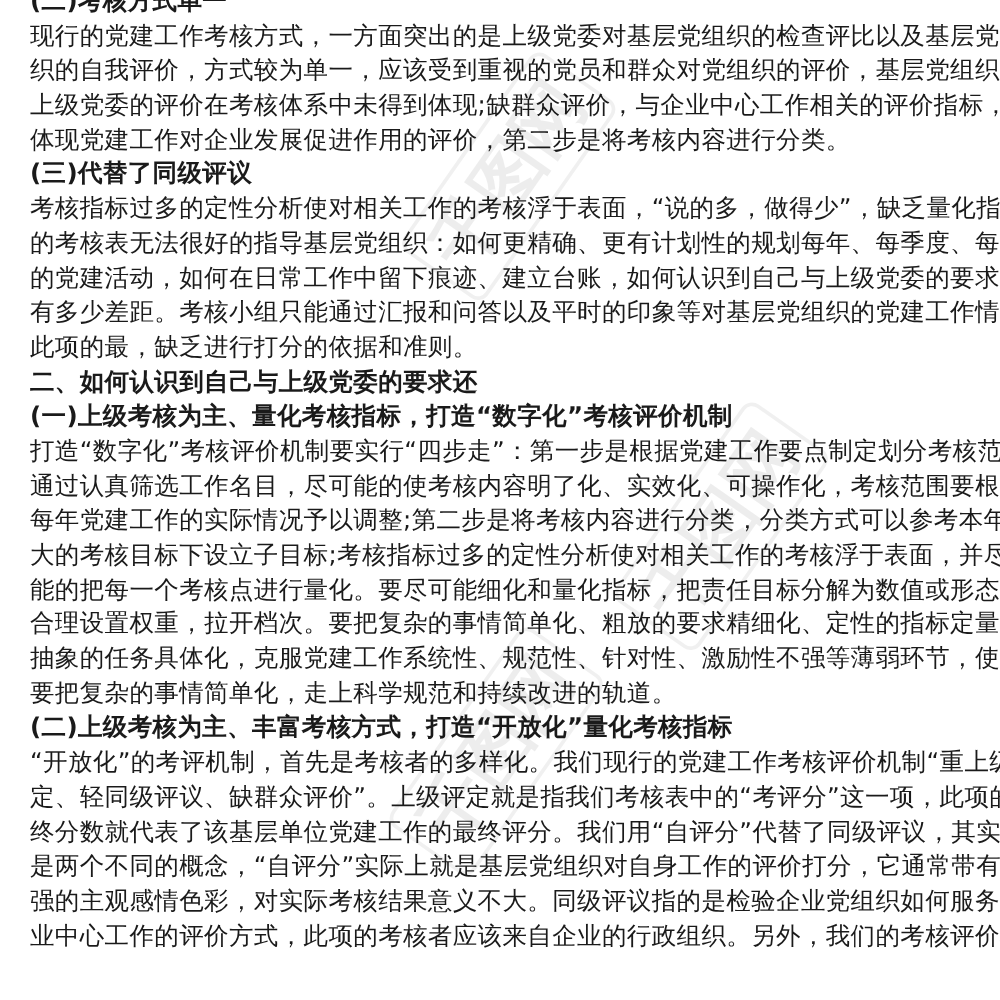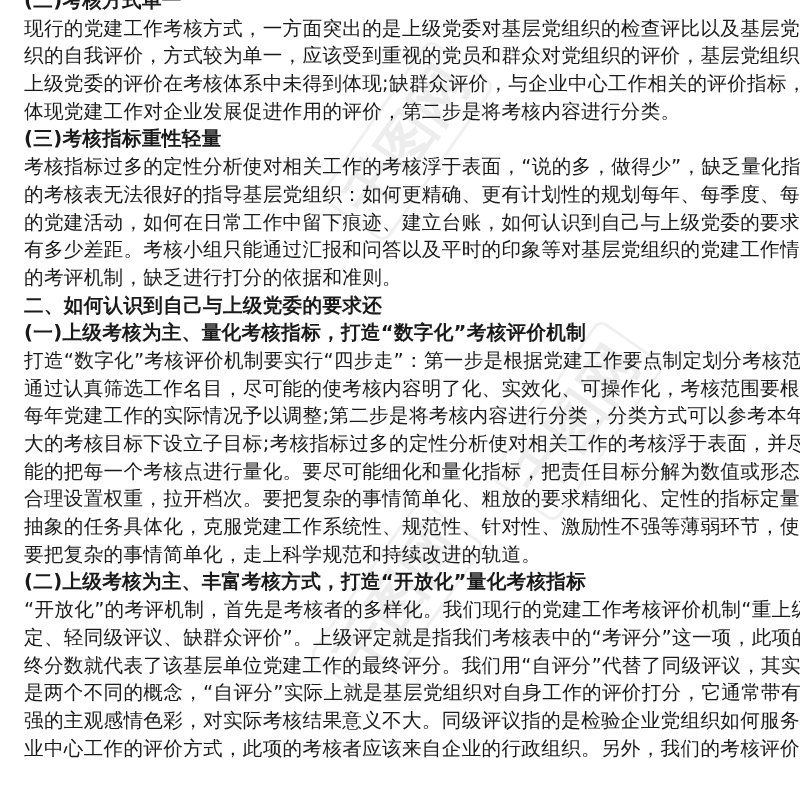--- a/index.html
+++ b/index.html
@@ -47,26 +47,26 @@
   </style>
 </head>
 <body>
 
 <div class="page">
   <span class="line bold">(二)考核方式单一</span>
   <span class="line">现行的党建工作考核方式，一方面突出的是上级党委对基层党组织的检查评比以及基层党组</span>
   <span class="line">织的自我评价，方式较为单一，应该受到重视的党员和群众对党组织的评价，基层党组织对</span>
   <span class="line">上级党委的评价在考核体系中未得到体现;缺群众评价，与企业中心工作相关的评价指标，即</span>
   <span class="line">体现党建工作对企业发展促进作用的评价，第二步是将考核内容进行分类。</span>
-  <span class="line bold">(三)考核指标重性轻量</span>
+  <span class="line bold">(三)代替了同级评议</span>
   <span class="line">考核指标过多的定性分析使对相关工作的考核浮于表面，“说的多，做得少”，缺乏量化指标</span>
   <span class="line">的考核表无法很好的指导基层党组织：如何更精确、更有计划性的规划每年、每季度、每月</span>
   <span class="line">的党建活动，如何在日常工作中留下痕迹、建立台账，如何认识到自己与上级党委的要求还</span>
   <span class="line">有多少差距。考核小组只能通过汇报和问答以及平时的印象等对基层党组织的党建工作情况</span>
-  <span class="line">的考评机制，缺乏进行打分的依据和准则。</span>
+  <span class="line">此项的最，缺乏进行打分的依据和准则。</span>
   <span class="line bold">二、如何认识到自己与上级党委的要求还</span>
   <span class="line bold">(一)上级考核为主、量化考核指标，打造“数字化”考核评价机制</span>
   <span class="line">打造“数字化”考核评价机制要实行“四步走”：第一步是根据党建工作要点制定划分考核范围，</span>
   <span class="line">通过认真筛选工作名目，尽可能的使考核内容明了化、实效化、可操作化，考核范围要根据</span>
   <span class="line">每年党建工作的实际情况予以调整;第二步是将考核内容进行分类，分类方式可以参考本年</span>
   <span class="line">大的考核目标下设立子目标;考核指标过多的定性分析使对相关工作的考核浮于表面，并尽可</span>
   <span class="line">能的把每一个考核点进行量化。要尽可能细化和量化指标，把责任目标分解为数值或形态，</span>
   <span class="line">合理设置权重，拉开档次。要把复杂的事情简单化、粗放的要求精细化、定性的指标定量化、</span>
   <span class="line">抽象的任务具体化，克服党建工作系统性、规范性、针对性、激励性不强等薄弱环节，使党</span>
   <span class="line">要把复杂的事情简单化，走上科学规范和持续改进的轨道。</span>

